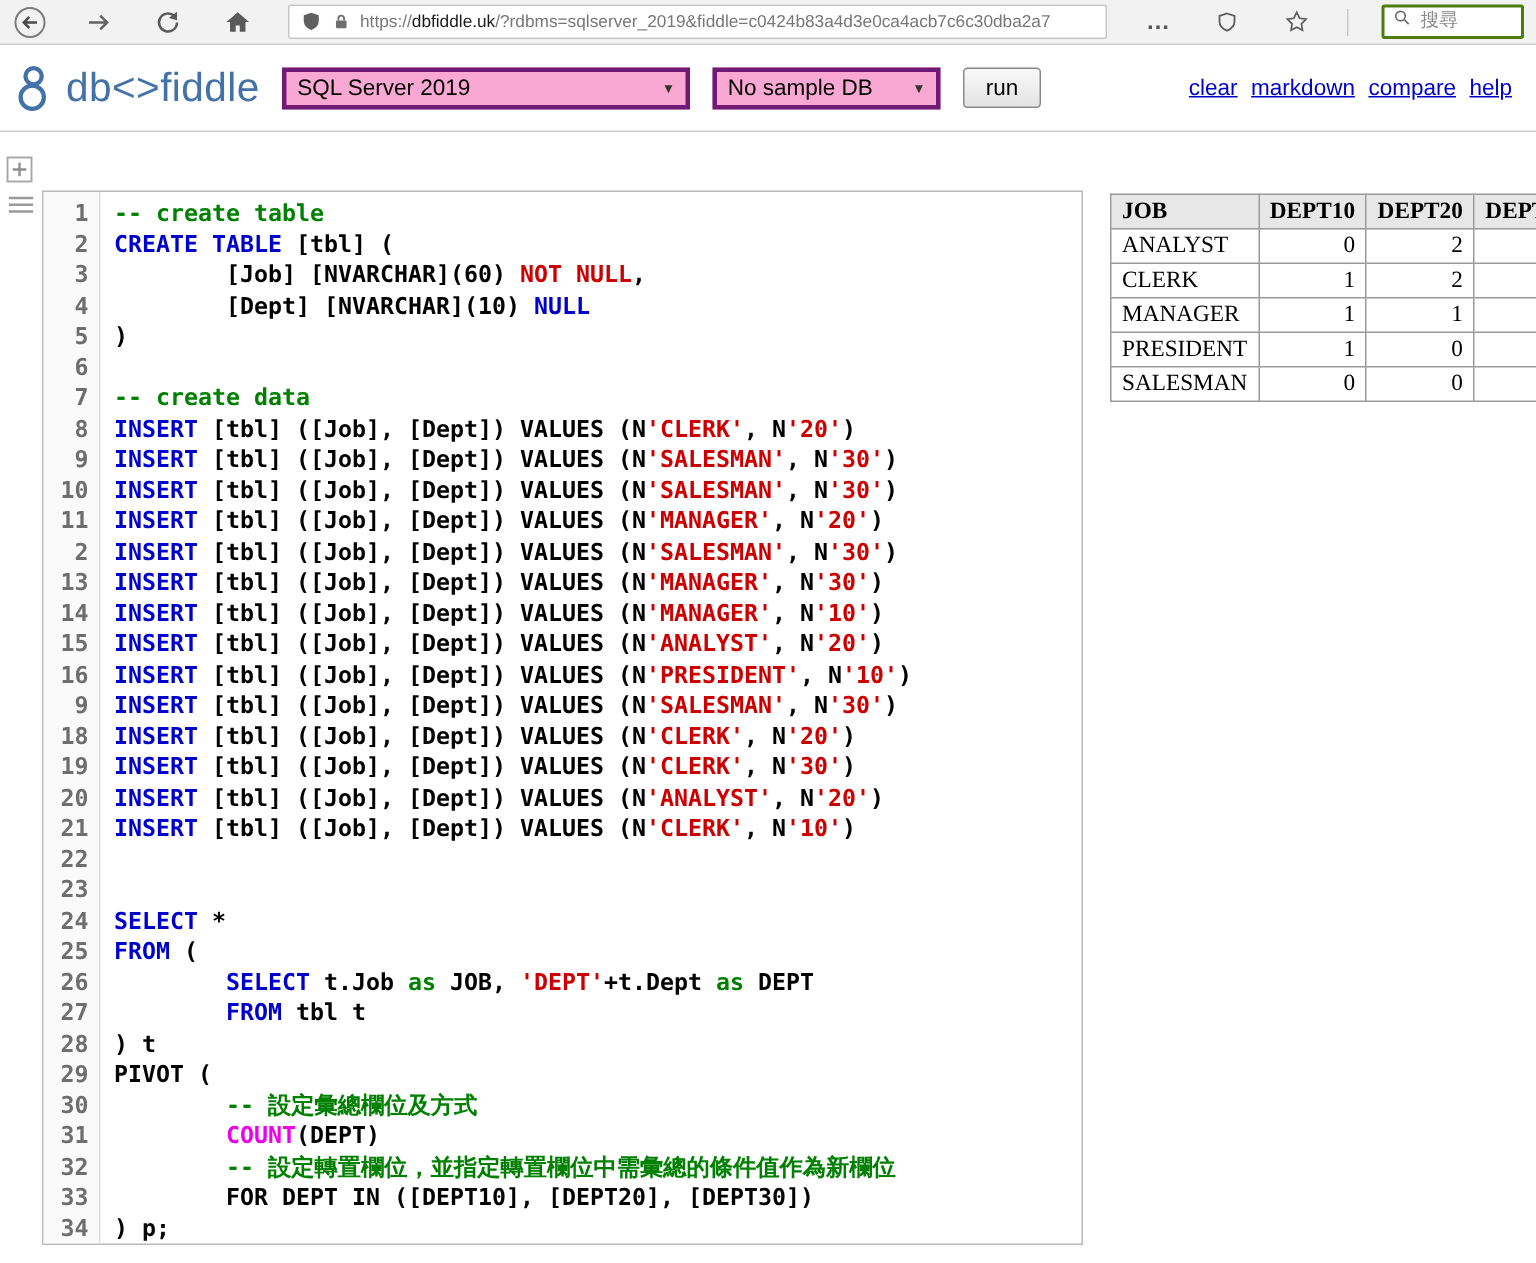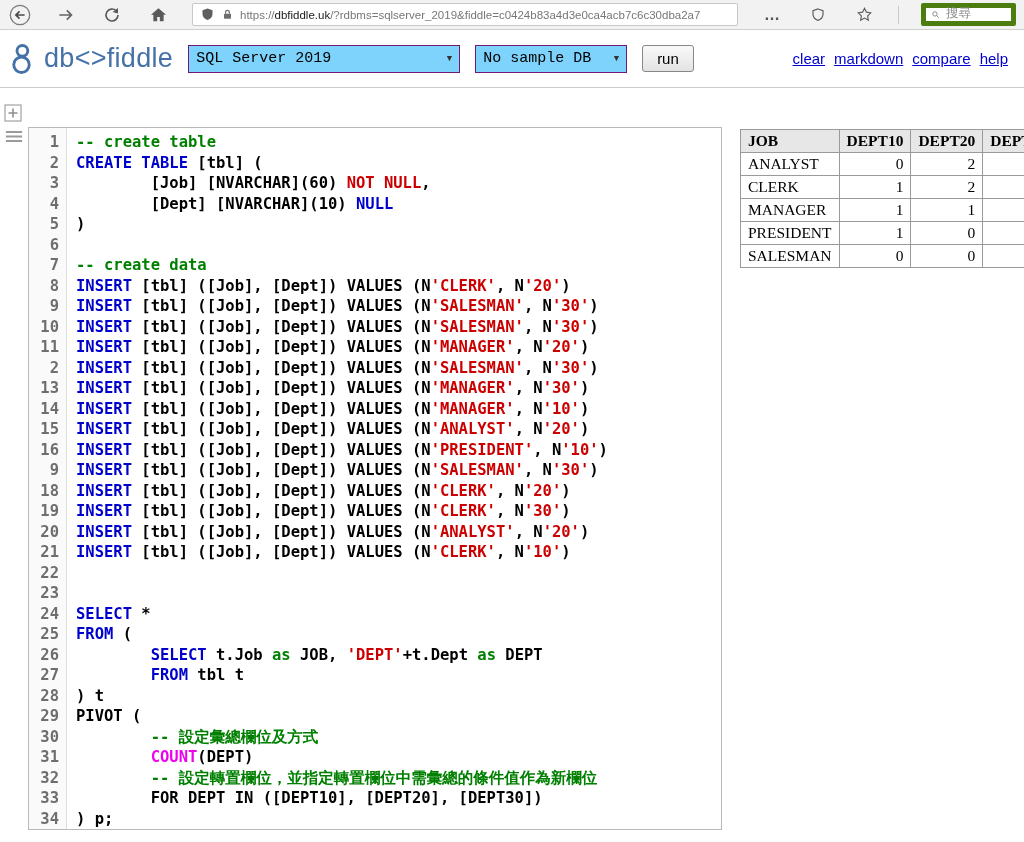--- a/index.html
+++ b/index.html
@@ -18,40 +18,40 @@
   .nav-btn { width:24px; height:24px; display:flex; align-items:center; justify-content:center; flex:none; cursor:pointer; }
   .url-bar {
     flex:1; height:23px; background:#fff; border:1px solid #c8c8c8; border-radius:2px;
     display:flex; align-items:center; padding:0 7px; gap:6px; min-width:0;
   }
   .url-text { font-size:11.5px; color:#777; white-space:nowrap; overflow:hidden; }
   .url-domain { color:#1a1a1a; }
   .dots { font-size:16px; font-weight:bold; color:#555; line-height:10px; }
   .v-divider { width:1px; height:18px; background:#c9c9c9; flex:none; }
   .search-box {
-    width:95px; height:23px; background:#fff; border:5px solid #4d7c0f; border-radius:2px;
-    display:flex; align-items:flex-end; padding:0 5px; gap:4px; flex:none;
+    width:95px; height:23px; background:#fff; border:2px solid #4d7c0f; border-radius:2px;
+    display:flex; align-items:flex-start; padding:0 5px; gap:4px; flex:none;
   }
   .search-box input {
     border:none; outline:none; width:62px; font-size:12.5px; background:transparent;
     font-family:"Liberation Sans", sans-serif;
   }
   .search-box input::placeholder { color:#8a8a8a; }
 
   
   .site-header {
     height:58px; border-bottom:1px solid #ccc;
     display:flex; align-items:center; padding:0 12px 0 8px; gap:15px;
   }
   .logo { display:flex; align-items:center; gap:9px; text-decoration:none; color:var(--logo,#4472a8); flex:none; }
   .logo-text { font-size:27px; letter-spacing:0.3px; }
   .select-box {
-    height:28px; border:1px solid #701a75; background:#7dd3fc;
+    height:28px; border:3px solid #701a75; background:#f9a8d4;
     display:flex; align-items:center; justify-content:space-between;
-    padding:0 7px; font-size:15px; color:#000; cursor:pointer; flex:none;font-family:Liberation Mono, monospace;
+    padding:0 7px; font-size:15px; color:#000; cursor:pointer; flex:none;
   }
   .select-rdbms { width:272px; }
   .select-sample { width:152px; }
   .caret { font-size:9px; color:#333; margin-left:8px; }
   .run-btn {
     height:27px; padding:0 14px; border:1px solid #878787; border-radius:3px;
     background:linear-gradient(#f9f9f9,#e3e3e3); font-size:15px; color:#000; cursor:pointer; flex:none;
     font-family:"Liberation Sans", sans-serif;
   }
   .header-links { margin-left:auto; display:flex; gap:9px; padding-right:4px; }

